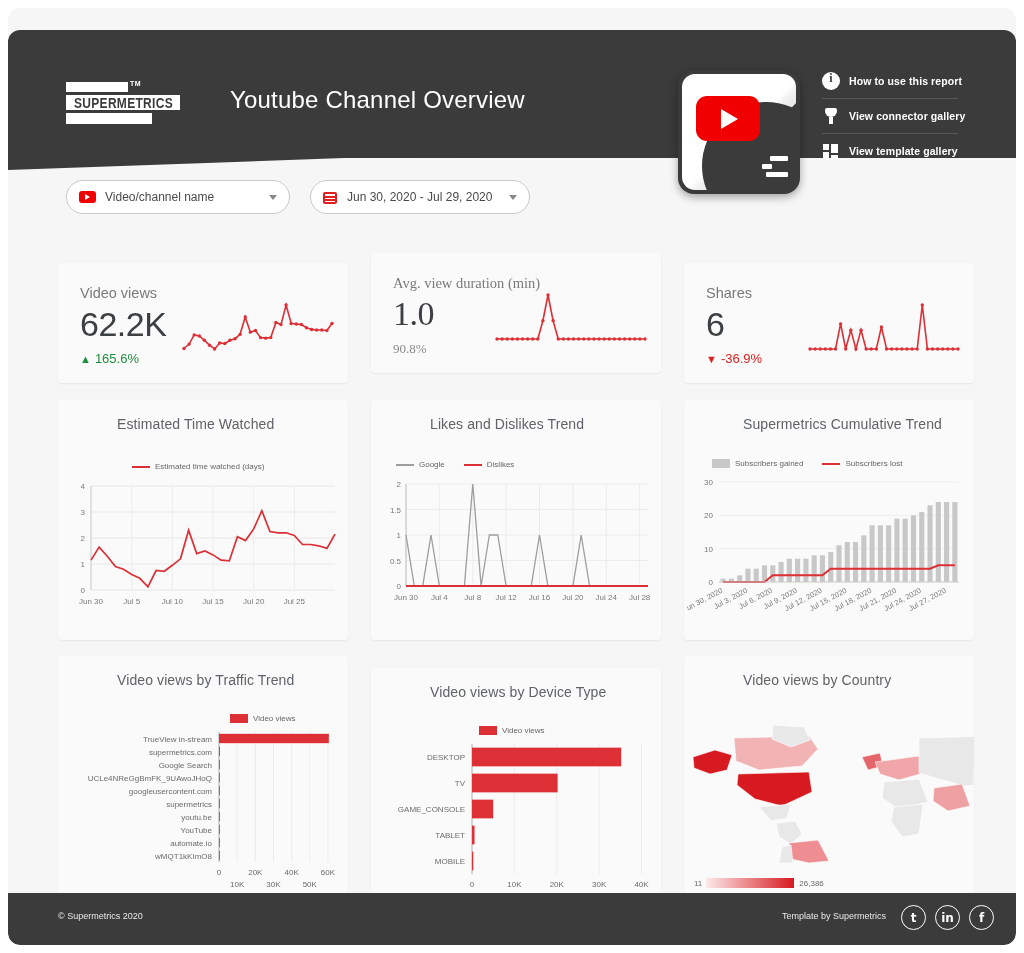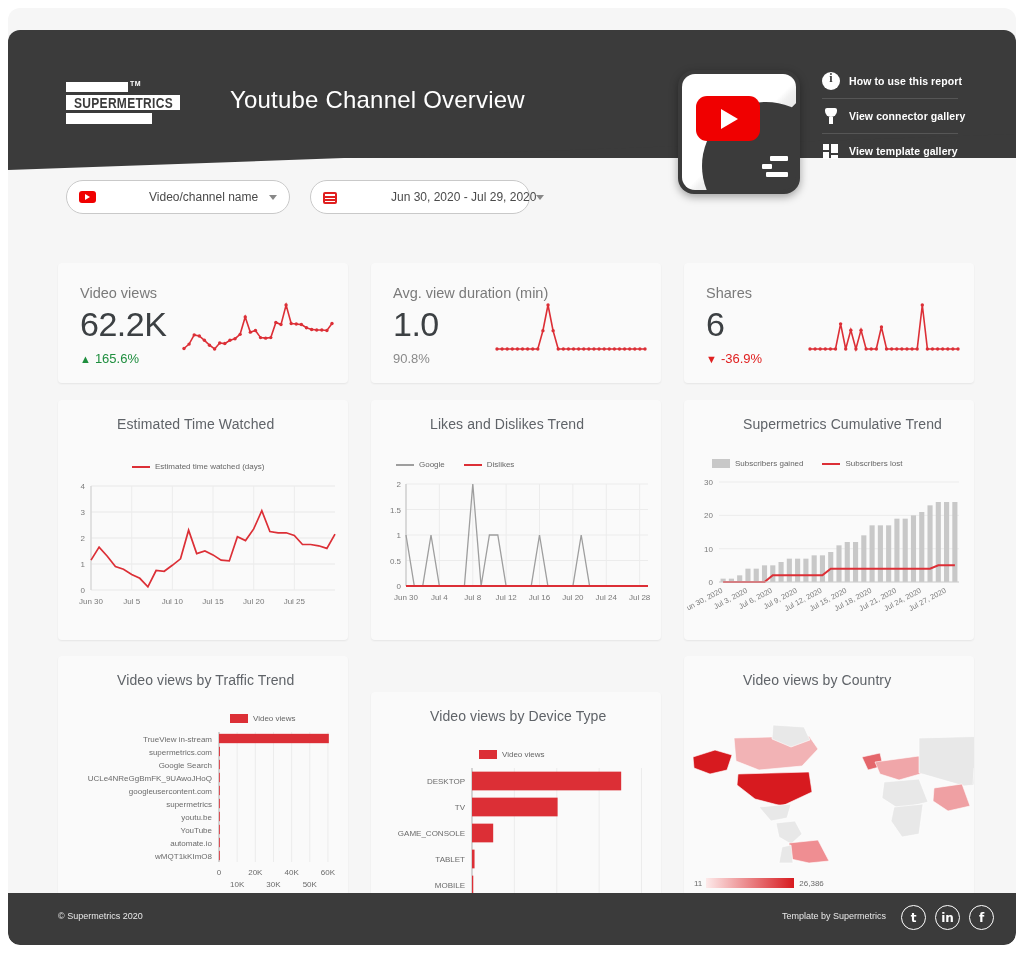--- a/index.html
+++ b/index.html
@@ -92,21 +92,21 @@
   .ic-grid i:nth-child(4){left:9px;top:13px;width:7px;height:4px;}
 
   
   .filters{position:absolute;left:0;top:172px;width:1008px;height:42px;}
   .chip{
     position:absolute;height:34px;border:1px solid #c9c9c9;border-radius:18px;
     background:#ffffff;display:flex;align-items:center;box-sizing:border-box;
   }
   .chip-video{left:58px;top:0;width:224px;padding:0 12px;}
   .chip-date{left:302px;top:0;width:220px;padding:0 12px;}
-  .chip .ctxt{font-size:12px;color:#4a4a4a;flex:1;white-space:nowrap;margin-left:44px;}
+  .chip .ctxt{font-size:12px;color:#4a4a4a;flex:1;white-space:nowrap;}
   .chip .caret{width:0;height:0;border-left:4px solid transparent;border-right:4px solid transparent;border-top:5px solid #888;}
   .yt-mini{width:17px;height:12px;background:#f00000;border-radius:3px;margin-right:9px;position:relative;flex:none;}
   .yt-mini:after{content:"";position:absolute;left:6px;top:3px;border-left:5px solid #fff;border-top:3px solid transparent;border-bottom:3px solid transparent;}
   .cal{width:14px;height:14px;margin-right:10px;position:relative;flex:none;}
   .cal:before{content:"";position:absolute;left:0;top:2px;width:14px;height:12px;border:2px solid #e02020;border-radius:2px;box-sizing:border-box;}
   .cal:after{content:"";position:absolute;left:2px;top:6px;width:10px;height:2px;background:#e02020;box-shadow:0 3px 0 #e02020;}
 
   
   .card{position:absolute;background:#fafafa;border-radius:4px;box-shadow:0 1px 2px rgba(0,0,0,.07);}
   .card-title{position:absolute;left:22px;top:16px;font-size:14px;color:#5f6368;letter-spacing:.1px;margin-left:37px;}
@@ -242,21 +242,21 @@
           <circle cx="128.48275862068965" cy="36.81481481481482" r="1.7" fill="#dc2f36"></circle>
           <circle cx="133.58620689655174" cy="38.44444444444444" r="1.7" fill="#dc2f36"></circle>
           <circle cx="138.6896551724138" cy="38.98765432098766" r="1.7" fill="#dc2f36"></circle>
           <circle cx="143.79310344827587" cy="38.98765432098766" r="1.7" fill="#dc2f36"></circle>
           <circle cx="148.89655172413794" cy="39.53086419753086" r="1.7" fill="#dc2f36"></circle>
           <circle cx="154" cy="32.46913580246914" r="1.7" fill="#dc2f36"></circle>
         </g>
     </svg>
   </div>
 
-  <div class="card" style="left:363px;top:255px;width:290px;height:120px;">
+  <div class="card" style="left:363px;top:245px;width:290px;height:120px;font-family:Liberation Serif, serif;">
     <div class="sc-label">Avg. view duration (min)</div>
     <div class="sc-value">1.0</div>
     <div class="sc-delta" style="color:#8a8a8a;">
       <span>90.8%</span>
     </div>
     <svg width="160" height="70" style="position:absolute;left:120px;top:28px;">
       <polyline id="spark2" fill="none" stroke="#dc2f36" stroke-width="1.6" points="6.0,58.0 11.1,58.0 16.2,58.0 21.3,58.0 26.4,58.0 31.5,58.0 36.6,58.0 41.7,58.0 46.8,58.0 51.9,39.7 57.0,14.0 62.1,39.7 67.2,58.0 72.3,58.0 77.4,58.0 82.6,58.0 87.7,58.0 92.8,58.0 97.9,58.0 103.0,58.0 108.1,58.0 113.2,58.0 118.3,58.0 123.4,58.0 128.5,58.0 133.6,58.0 138.7,58.0 143.8,58.0 148.9,58.0 154.0,58.0"></polyline>
       <g id="spark2d">
           <circle cx="6" cy="58" r="1.7" fill="#dc2f36"></circle>
           <circle cx="11.10344827586207" cy="58" r="1.7" fill="#dc2f36"></circle>
@@ -522,21 +522,21 @@
         <text x="160" y="149" text-anchor="middle" font-size="8" fill="#6b6b6b" font-family="&quot;Liberation Sans&quot;,sans-serif">0</text>
         <text x="178.15384615384616" y="161" text-anchor="middle" font-size="8" fill="#6b6b6b" font-family="&quot;Liberation Sans&quot;,sans-serif">10K</text>
         <text x="196.30769230769232" y="149" text-anchor="middle" font-size="8" fill="#6b6b6b" font-family="&quot;Liberation Sans&quot;,sans-serif">20K</text>
         <text x="214.46153846153845" y="161" text-anchor="middle" font-size="8" fill="#6b6b6b" font-family="&quot;Liberation Sans&quot;,sans-serif">30K</text>
         <text x="232.6153846153846" y="149" text-anchor="middle" font-size="8" fill="#6b6b6b" font-family="&quot;Liberation Sans&quot;,sans-serif">40K</text>
         <text x="250.76923076923077" y="161" text-anchor="middle" font-size="8" fill="#6b6b6b" font-family="&quot;Liberation Sans&quot;,sans-serif">50K</text>
         <text x="268.9230769230769" y="149" text-anchor="middle" font-size="8" fill="#6b6b6b" font-family="&quot;Liberation Sans&quot;,sans-serif">60K</text>
       </svg>
   </div>
 
-  <div class="card" style="left:363px;top:684px;width:290px;height:240px;">
+  <div class="card" style="left:363px;top:660px;width:290px;height:240px;">
     <div class="card-title">Video views by Device Type</div>
     <div class="chart-legend" style="left:108px;top:58px;">
       <span class="lg-item">
           <span class="lg-box" style="background:#dc2f36;"></span>
           <span>Video views</span>
         </span>
     </div>
     <svg id="chart-device" width="288" height="170" style="position:absolute;left:1px;top:70px;">
         <line x1="100" y1="6" x2="100" y2="136" stroke="#ececec" stroke-width="1"></line>
         <line x1="142.38095238095238" y1="6" x2="142.38095238095238" y2="136" stroke="#ececec" stroke-width="1"></line>

